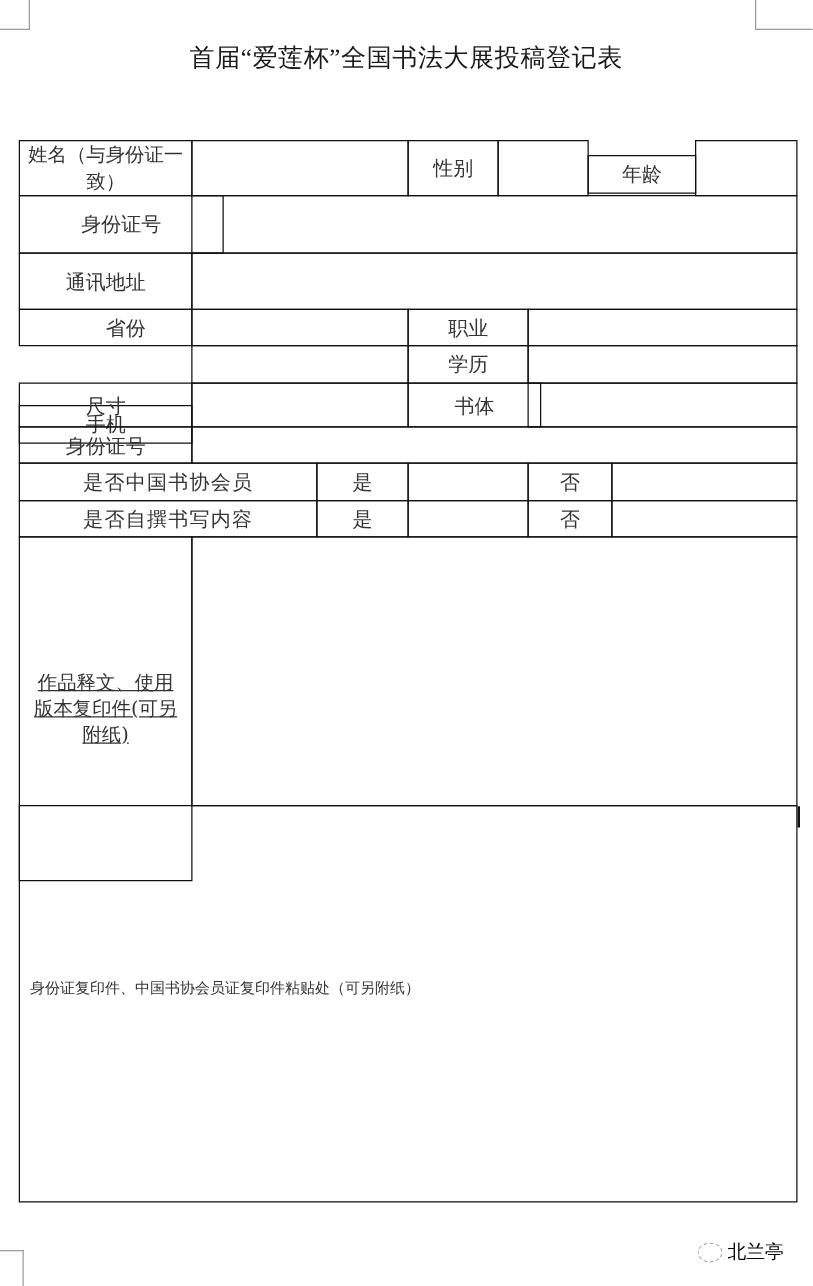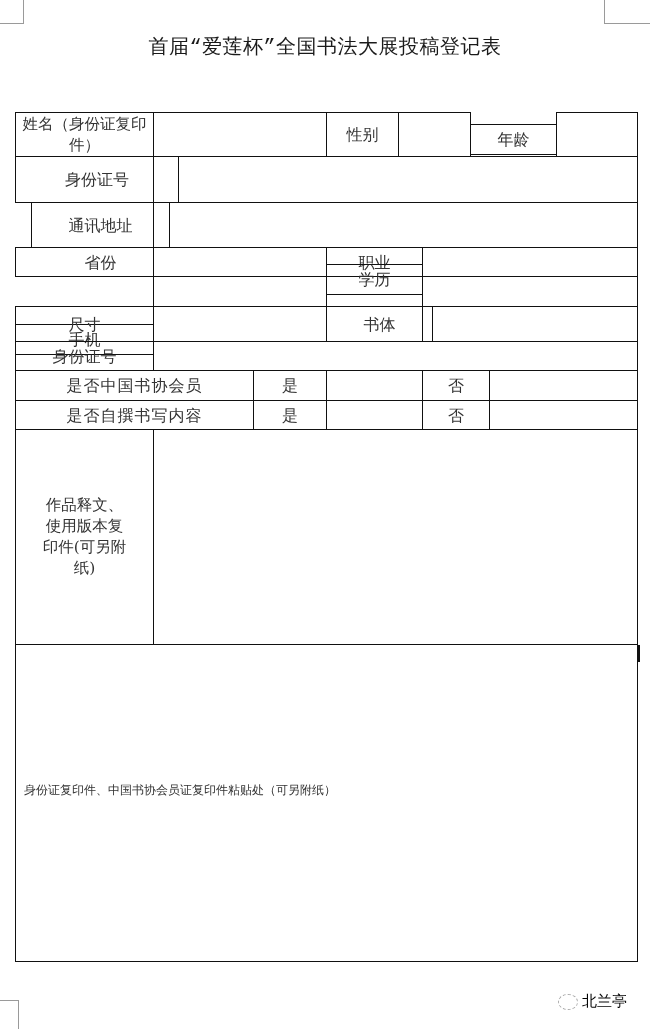--- a/index.html
+++ b/index.html
@@ -1,60 +1,60 @@
 <!DOCTYPE html>
 <html><head>
 <meta charset="utf-8">
 <style>
   html, body { margin:0; padding:0; background:#ffffff; }
   body { width:650px; height:1029px; position:relative; overflow:hidden; font-family:"DejaVu Serif", "Liberation Serif", serif; color:#222; }
   .corner { position:absolute; border-color:#9a9a9a; border-style:solid; border-width:0; }
   .c-tl { left:0; top:0; width:23px; height:23px; border-right-width:1px; border-bottom-width:1px; }
   .c-tr { left:604px; top:0; width:46px; height:23px; border-left-width:1px; border-bottom-width:1px; }
   .c-bl { left:0; top:1000px; width:18px; height:29px; border-right-width:1px; border-top-width:1px; }
-  .title { position:absolute; left:0; width:650px; top:33px; text-align:center; font-family:Liberation Mono, monospace; font-size:20px; color:#1a1a1a; letter-spacing:0.5px; }
+  .title { position:absolute; left:0; width:650px; top:33px; text-align:center; font-family:Liberation Serif, serif; font-size:20px; color:#1a1a1a; letter-spacing:0.5px; }
   .cell { position:absolute; border:1px solid #111; box-sizing:border-box; display:flex; align-items:center; justify-content:center; text-align:center; font-size:16px; line-height:21px; color:#333; }
   .tbl { position:absolute; left:0; top:0; }
   .paste-label { position:absolute; left:24px; top:782px; font-size:12px; color:#333; }
   .cursor-mark { position:absolute; left:638px; top:645px; width:1.5px; height:17px; background:#111; }
   .watermark { position:absolute; left:558px; top:992px; display:flex; align-items:center; gap:4px; color:#000000; font-family:"DejaVu Sans", "Liberation Sans", sans-serif; font-size:15px; }
   .wm-icon { width:18px; height:14px; border:1px dashed #aaa; border-radius:50%; }
 </style>
 </head>
 <body>
 
 <div class="corner c-tl"></div>
 <div class="corner c-tr"></div>
 <div class="corner c-bl"></div>
 
 <div class="title">首届“爱莲杯”全国书法大展投稿登记表</div>
 
 <div class="tbl">
 
-  <div class="cell" style="left:15px;top:112px;width:139px;height:45px;font-size:15.5px;">姓名（身份证复印件）</div>
+  <div class="cell" style="left:15px;top:112px;width:139px;height:45px;font-size:15.5px;">姓名（与身份证一致）</div>
   <div class="cell" style="left:153px;top:112px;width:174px;height:45px;"></div>
   <div class="cell" style="left:326px;top:112px;width:73px;height:45px;">性别</div>
   <div class="cell" style="left:398px;top:112px;width:73px;height:45px;"></div>
   <div class="cell" style="left:470px;top:124px;width:87px;height:31px;">年龄</div>
   <div class="cell" style="left:556px;top:112px;width:82px;height:45px;"></div>
 
   <div class="cell" style="left:15px;top:156px;width:164px;height:47px;">身份证号</div>
   <div class="cell" style="left:153px;top:156px;width:485px;height:47px;"></div>
 
-  <div class="cell" style="left:15px;top:202px;width:139px;height:46px;margin-left:16px;">通讯地址</div>
+  <div class="cell" style="left:15px;top:202px;width:139px;height:46px;">通讯地址</div>
   <div class="cell" style="left:153px;top:202px;width:485px;height:46px;"></div>
 
   <div class="cell" style="left:15px;top:247px;width:139px;height:30px;padding-left:32px;">省份</div>
   <div class="cell" style="left:153px;top:247px;width:174px;height:30px;"></div>
   <div class="cell" style="left:326px;top:247px;width:97px;height:30px;text-align:center;">职业</div>
   <div class="cell" style="left:422px;top:247px;width:216px;height:30px;"></div>
 
   <div class="cell" style="left:15px;top:276px;width:139px;height:31px;margin-top:48px;">手机</div>
   <div class="cell" style="left:153px;top:276px;width:174px;height:31px;"></div>
-  <div class="cell" style="left:326px;top:264px;width:97px;height:31px;">学历</div>
+  <div class="cell" style="left:326px;top:276px;width:97px;height:31px;">学历</div>
   <div class="cell" style="left:422px;top:276px;width:216px;height:31px;"></div>
 
   <div class="cell" style="left:15px;top:306px;width:139px;height:36px;">尺寸</div>
   <div class="cell" style="left:153px;top:306px;width:174px;height:36px;"></div>
   <div class="cell" style="left:326px;top:306px;width:107px;height:36px;">书体</div>
   <div class="cell" style="left:422px;top:306px;width:216px;height:36px;"></div>
 
   <div class="cell" style="left:15px;top:341px;width:139px;height:30px;">身份证号</div>
   <div class="cell" style="left:153px;top:341px;width:485px;height:30px;"></div>
 
@@ -63,21 +63,21 @@
   <div class="cell" style="left:326px;top:370px;width:97px;height:31px;"></div>
   <div class="cell" style="left:422px;top:370px;width:68px;height:31px;">否</div>
   <div class="cell" style="left:489px;top:370px;width:149px;height:31px;"></div>
 
   <div class="cell" style="left:15px;top:400px;width:239px;height:30px;letter-spacing:1px;">是否自撰书写内容</div>
   <div class="cell" style="left:253px;top:400px;width:74px;height:30px;">是</div>
   <div class="cell" style="left:326px;top:400px;width:97px;height:30px;"></div>
   <div class="cell" style="left:422px;top:400px;width:68px;height:30px;">否</div>
   <div class="cell" style="left:489px;top:400px;width:149px;height:30px;"></div>
 
-  <div class="cell" style="left:15px;top:429px;width:139px;height:216px;padding:0 26px;font-size:15.5px;">作品释文、使用版本复印件(可另附纸)</div>
+  <div class="cell" style="left:15px;top:429px;width:139px;height:276px;padding:0 10px;font-size:15.5px;text-decoration:underline;">作品释文、使用版本复印件(可另附纸)</div>
   <div class="cell" style="left:153px;top:429px;width:485px;height:216px;"></div>
 
   <div class="cell" style="left:15px;top:644px;width:623px;height:318px;"></div>
 </div>
 
 <div class="paste-label">身份证复印件、中国书协会员证复印件粘贴处（可另附纸）</div>
 <div class="cursor-mark"></div>
 
 <div class="watermark">
   <span class="wm-icon"></span>

